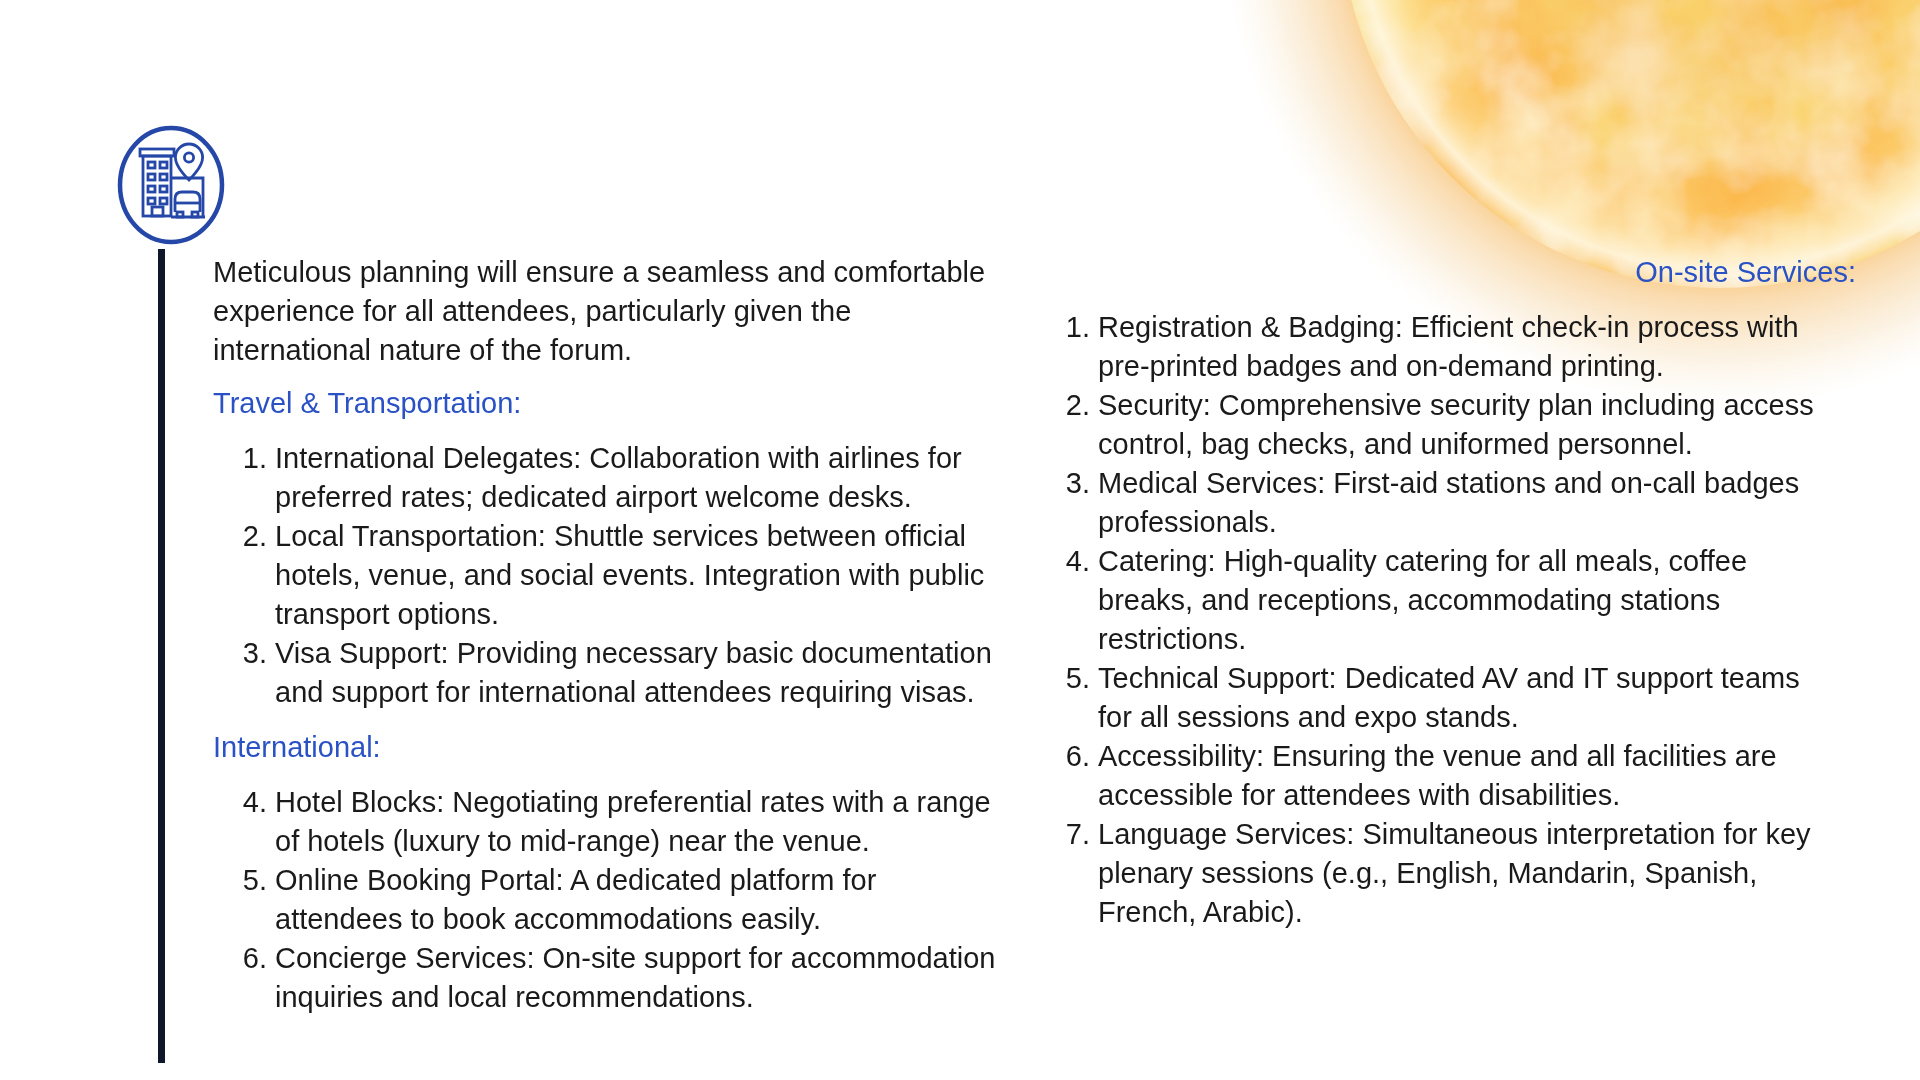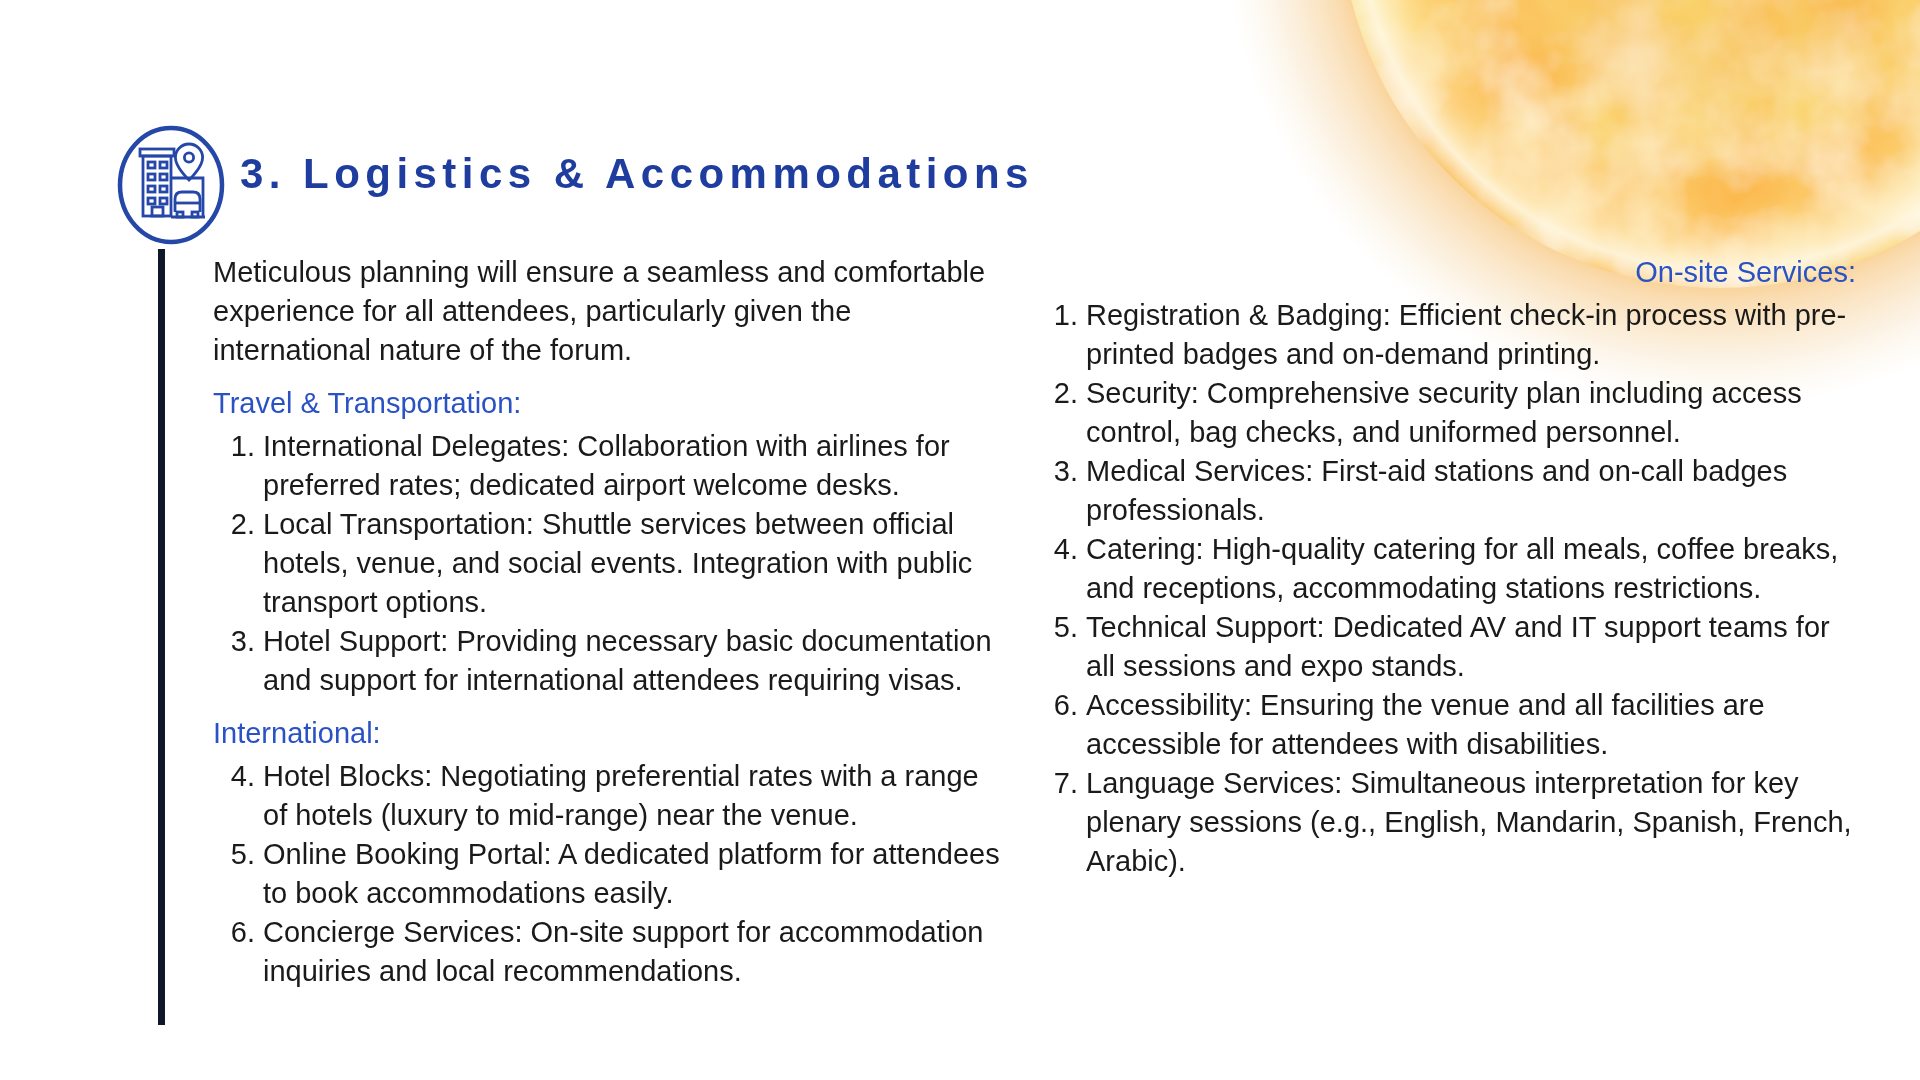--- a/index.html
+++ b/index.html
@@ -34,21 +34,21 @@
     padding:4px 0 30px 48px;
   }
   .col-right{ width:820px; margin-left:23px; padding-top:4px; }
 
   .intro{ margin:0 0 0 0; }
   .sec-heading{
     font-size:29px; font-weight:400; color:#2A52C4; line-height:39px;
     margin-top:14px;
   }
   .col-right .sec-heading:first-child{ margin-top:0;text-align:right; }
-  ol.num-list{ margin:4px; padding-left:46px; list-style:decimal outside; }
+  ol.num-list{ margin:16px; padding-left:46px; list-style:decimal outside; }
   ol.num-list li{ margin:0; padding:0; }
 </style>
 </head>
 <body>
 
 <div class="slide">
 
   <div class="sun">
     <svg width="1000" height="1000" viewBox="0 0 1000 1000" aria-hidden="true">
       <defs>
@@ -107,32 +107,31 @@
         <path d="M59 79 h25"></path>
         <rect x="61" y="88" width="6" height="5"></rect>
         <rect x="76" y="88" width="6" height="5"></rect>
         <path d="M55 93 h34"></path>
 
         <path d="M73 20 c-7.6 0 -13.6 6 -13.6 13.4 0 9.8 13.6 22.6 13.6 22.6 s13.6 -12.8 13.6 -22.6 C86.6 26 80.6 20 73 20 z"></path>
         <circle cx="73" cy="33.5" r="4.6"></circle>
       </g>
     </svg>
   </span>
-  <h1 class="title">3. Logistics &amp; Accommodations</h1>
 
   <div class="content">
 
     <div class="col-left">
       <p class="intro">Meticulous planning will ensure a seamless and comfortable experience for all attendees, particularly given the international nature of the forum.</p>
 
       <h2 class="sec-heading">Travel &amp; Transportation:</h2>
       <ol class="num-list" start="1">
         <li class="item">International Delegates: Collaboration with airlines for preferred rates; dedicated airport welcome desks.</li>
           <li class="item">Local Transportation: Shuttle services between official hotels, venue, and social events. Integration with public transport options.</li>
-          <li class="item">Hotel Support: Providing necessary basic documentation and support for international attendees requiring visas.</li>
+          <li class="item">Visa Support: Providing necessary basic documentation and support for international attendees requiring visas.</li>
       </ol>
 
       <h2 class="sec-heading">International:</h2>
       <ol class="num-list" start="4">
         <li class="item">Hotel Blocks: Negotiating preferential rates with a range of hotels (luxury to mid-range) near the venue.</li>
           <li class="item">Online Booking Portal: A dedicated platform for attendees to book accommodations easily.</li>
           <li class="item">Concierge Services: On-site support for accommodation inquiries and local recommendations.</li>
       </ol>
     </div>
 

